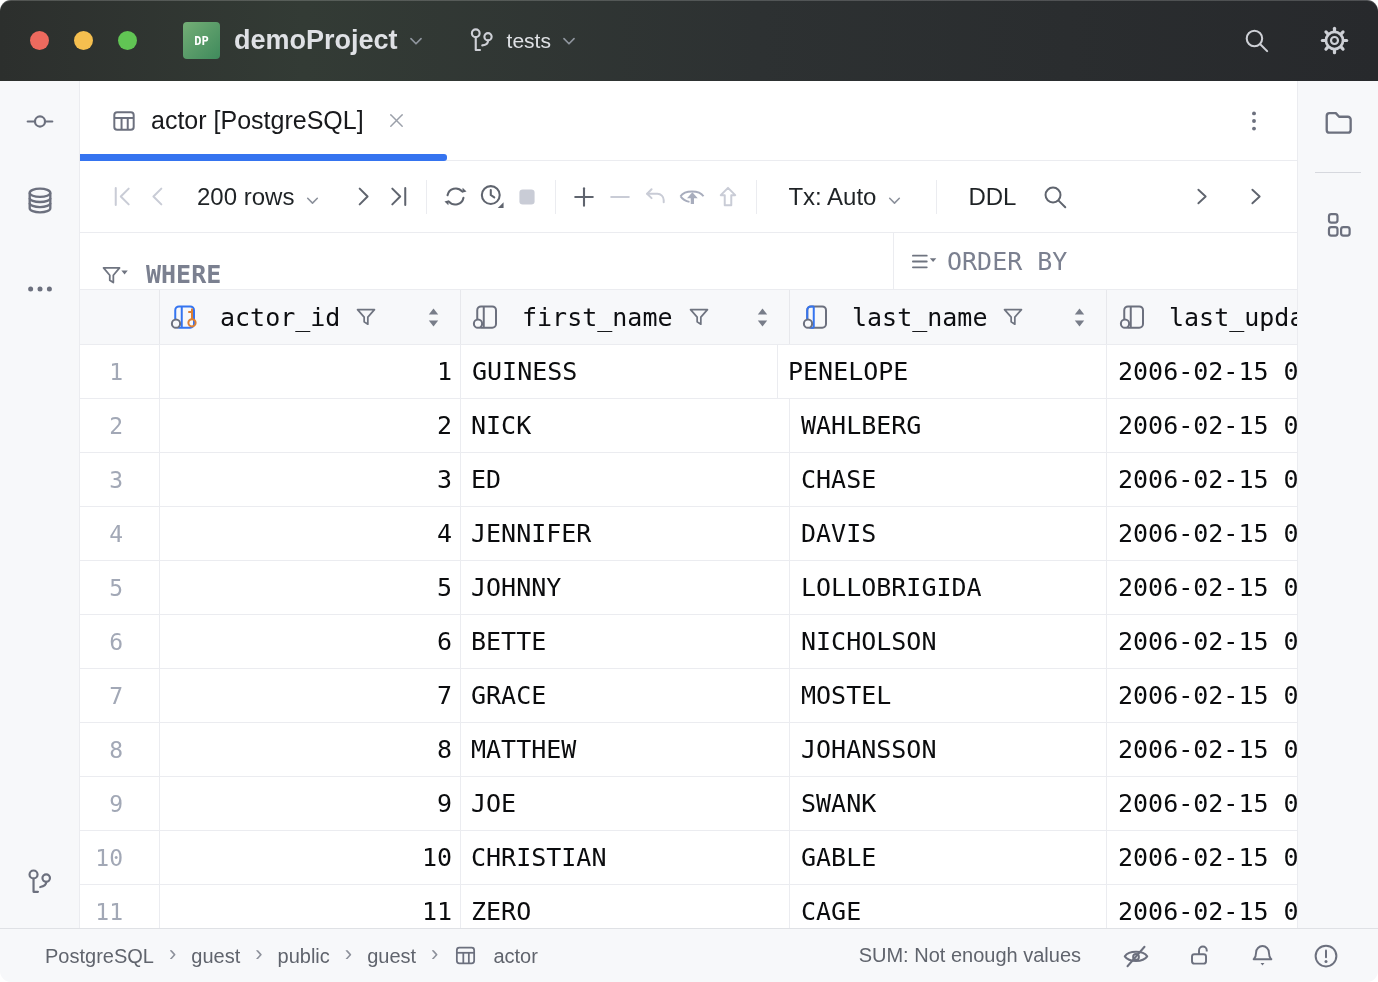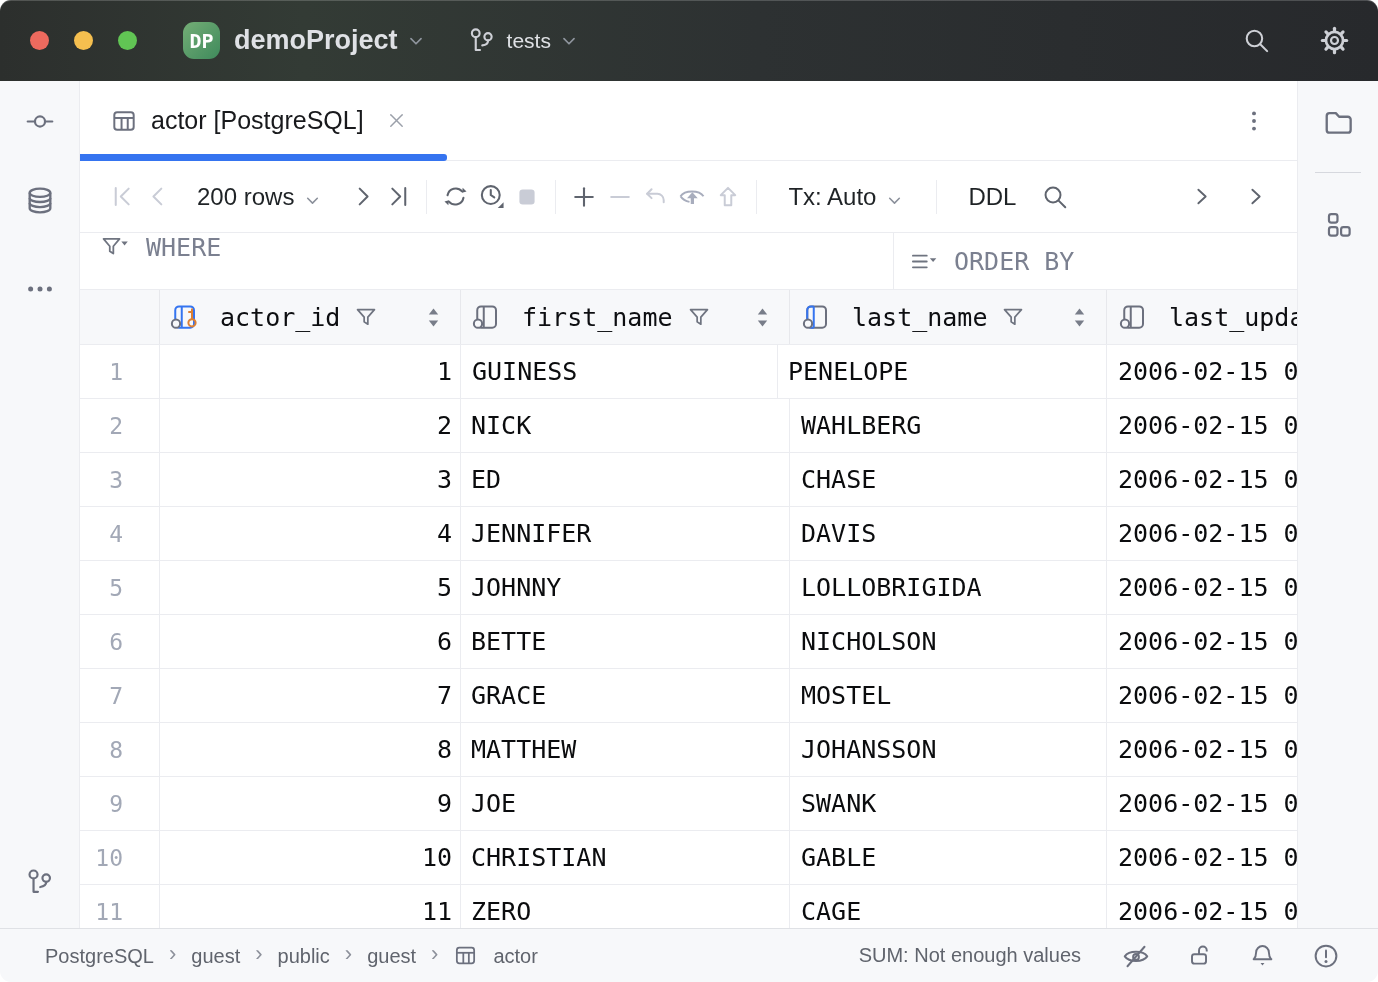--- a/index.html
+++ b/index.html
@@ -7,23 +7,23 @@
     font-family:"Liberation Sans", sans-serif; }
   .mono { font-family:"DejaVu Sans Mono", monospace; }
 
   
   .titlebar { height:81px; display:flex; align-items:center; position:relative;
     background:linear-gradient(90deg,#2c2f2d 0%,#333b35 22%,#2d3132 55%,#27292c 100%);
     border-radius:11px 11px 0 0; box-shadow:inset 0 1px 0 rgba(255,255,255,.18); }
   .traffic { display:flex; gap:25px; margin-left:30px; }
   .tl { width:19px; height:19px; border-radius:50%; }
   .tl-red{ background:#ed6a5e; } .tl-yellow{ background:#f5bf4f; } .tl-green{ background:#61c554; }
-  .proj-badge { width:37px; height:37px; margin-left:46px; border-radius:11px;
+  .proj-badge { width:37px; height:37px; margin-left:46px; border-radius:4px;
     background:linear-gradient(135deg,#74ae76,#3f8a5c); color:#fff; font-weight:bold;
-    font-size:20px; display:flex; align-items:center; justify-content:center; }
+    font-size:12px; display:flex; align-items:center; justify-content:center; }
   .proj-name { color:#dfe1e5; font-size:27px; font-weight:600; margin-left:14px; }
   .tb-chev { color:#8f959e; margin-left:7px; display:flex; }
   .branch-ic { color:#ced0d6; margin-left:40px; display:flex; }
   .branch-name { color:#dfe1e5; font-size:21px; margin-left:10px; }
   .tb-right { margin-left:auto; display:flex; align-items:center; gap:48px; margin-right:28px; color:#ced0d6; }
 
   
   .workspace { display:flex; height:847px; }
   .sidebar { width:80px; background:#f7f8fa; position:relative; }
   .sidebar-l { border-right:1px solid #ebecf0; }
@@ -47,22 +47,22 @@
   .tbtn { width:36px; height:34px; display:flex; align-items:center; justify-content:center; }
   .tdiv { width:1px; height:34px; background:#ebecf0; margin:0 10px; }
   .c-ic { color:#5f646e; } .c-dis { color:#c9ccd6; } .c-mid { color:#a8adbd; }
   .t-text { font-size:24px; color:#1f2326; display:flex; align-items:flex-end; gap:8px; margin:0 21px; }
   .t-chev { color:#8b909b; display:flex; }
   .tb-end { margin-left:auto; display:flex; align-items:center; gap:18px; }
 
   
   .filterbar { height:58px; flex:0 0 auto; display:flex; border-top:1px solid #ebecf0;
     border-bottom:1px solid #ebecf0; color:#767c89; }
-  .where { width:813px; display:flex; align-items:flex-start; padding-left:20px; gap:16px; }
-  .orderby { flex:1; border-left:1px solid #ebecf0; display:flex; align-items:center; padding-left:15px; gap:15px; }
+  .where { width:813px; display:flex; align-items:flex-end; padding-left:20px; gap:16px;font-weight:bold; }
+  .orderby { flex:1; border-left:1px solid #ebecf0; display:flex; align-items:center; padding-left:15px; gap:8px; }
   .flt-label { font-size:25px; color:#7b8090; }
   .f-ic { color:#6f7480; display:flex; }
 
   
   .grid-header { height:55px; flex:0 0 auto; display:flex; background:#f7f8fa;
     border-bottom:1px solid #ebecf0; font-family:"DejaVu Sans Mono",monospace;
     font-size:25px; color:#0d0e11; }
   .gh-cell { display:flex; align-items:center; border-right:1px solid #e7e8ec; overflow:hidden; white-space:nowrap; }
   .gh-gutter { width:80px; }
   .gh-id { width:301px; padding-left:10px; }

